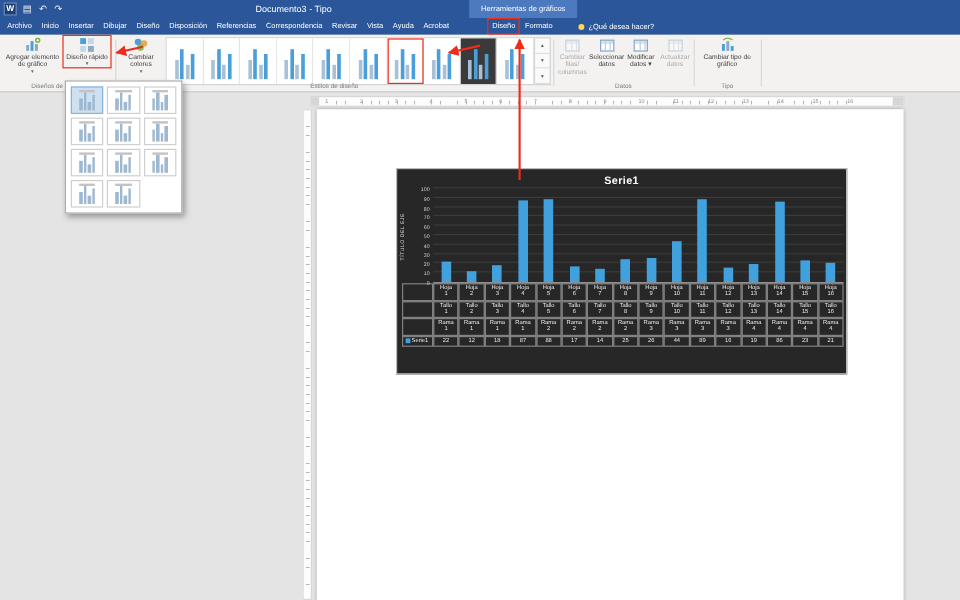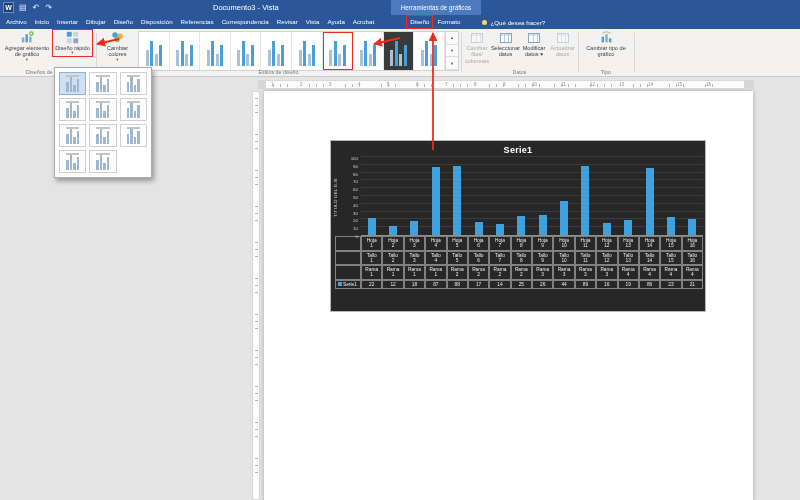--- a/index.html
+++ b/index.html
@@ -88,21 +88,21 @@
 </head>
 <body>
 
 <div class="titlebar">
   <div class="app-icon">W</div>
   <div class="qat">
     <span>▤</span>
     <span>↶</span>
     <span>↷</span>
   </div>
-  <div class="win-title">Documento3 - Vista</div>
+  <div class="win-title">Documento3 - Tipo</div>
   <div class="ctx-strip">Herramientas de gráficos</div>
 </div>
 
 <div class="tabrow">
   <div style="display:flex">
       <span class="tab">Archivo</span>
       <span class="tab">Inicio</span>
       <span class="tab">Insertar</span>
       <span class="tab">Dibujar</span>
       <span class="tab">Diseño</span>

